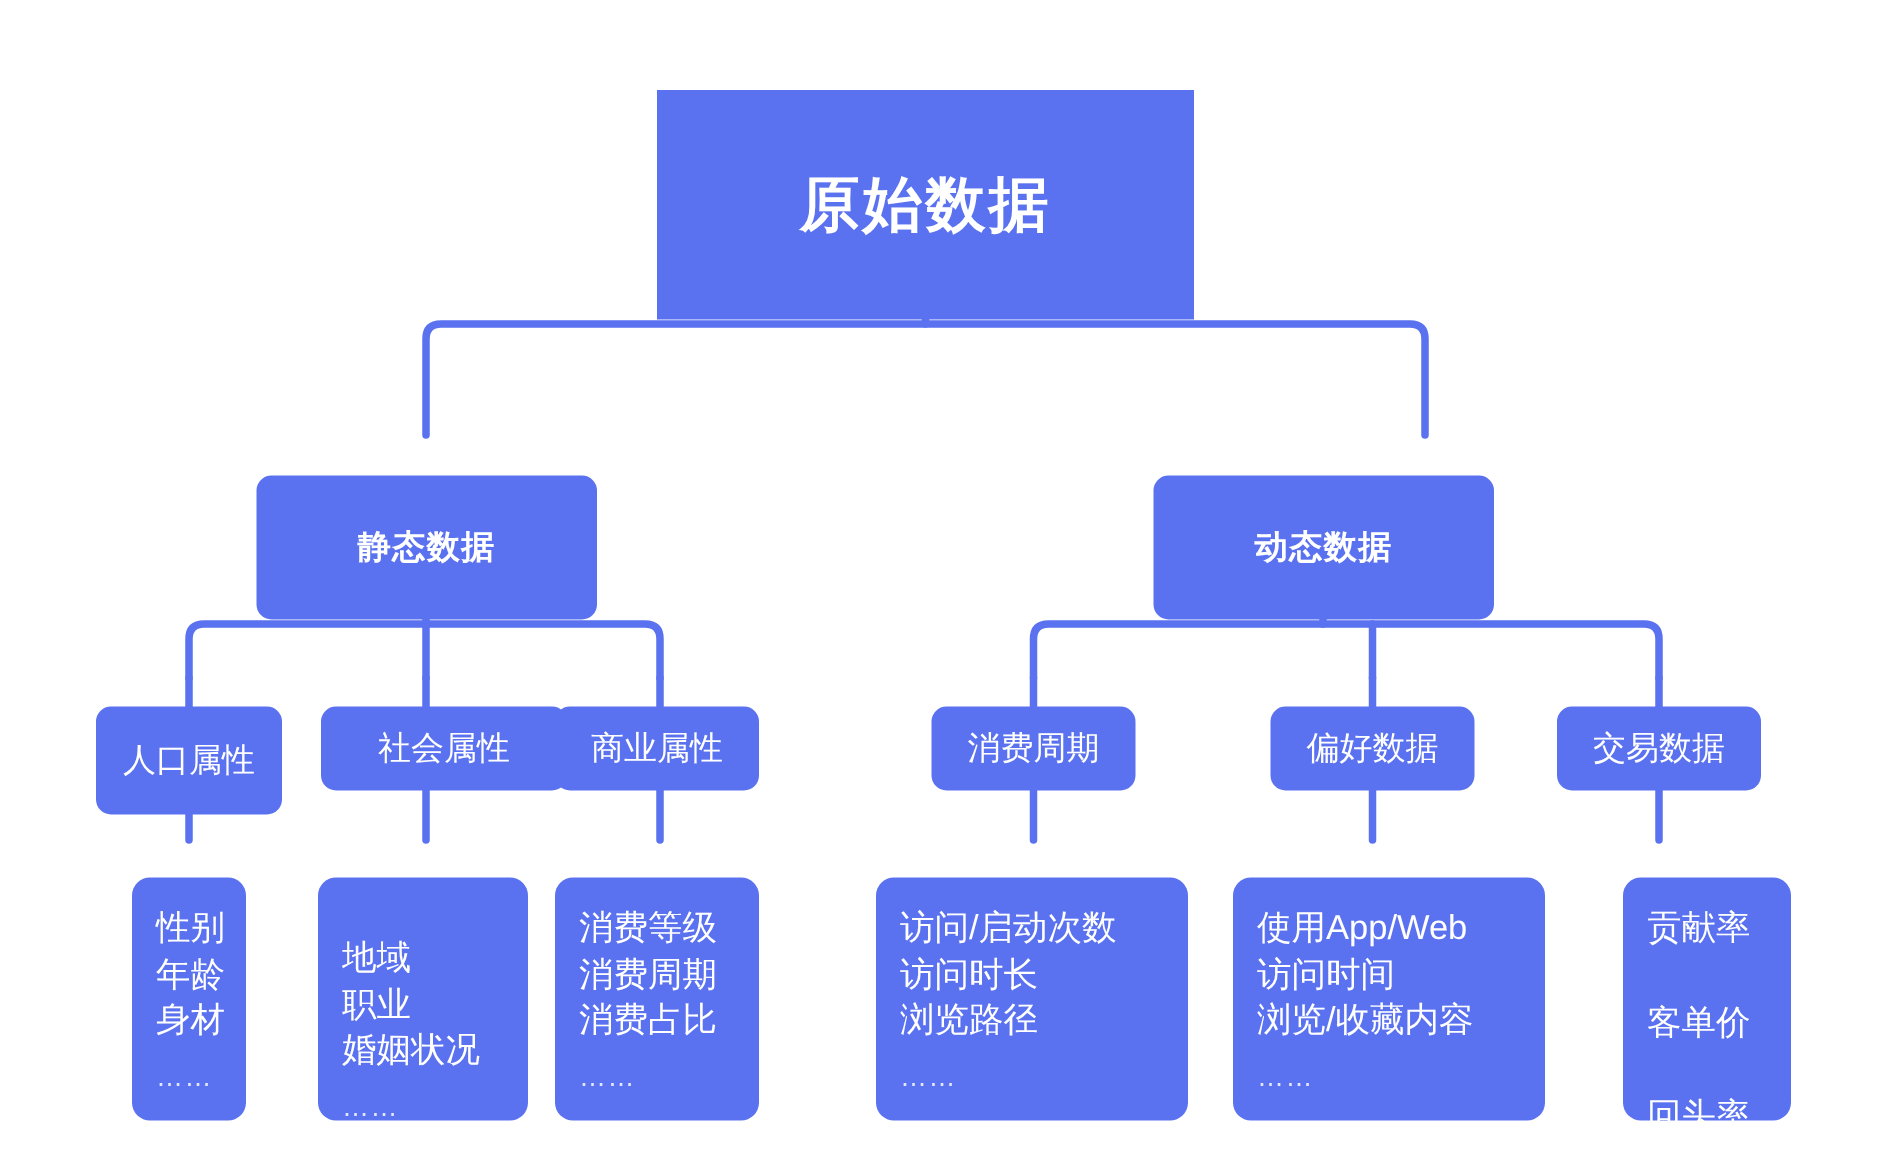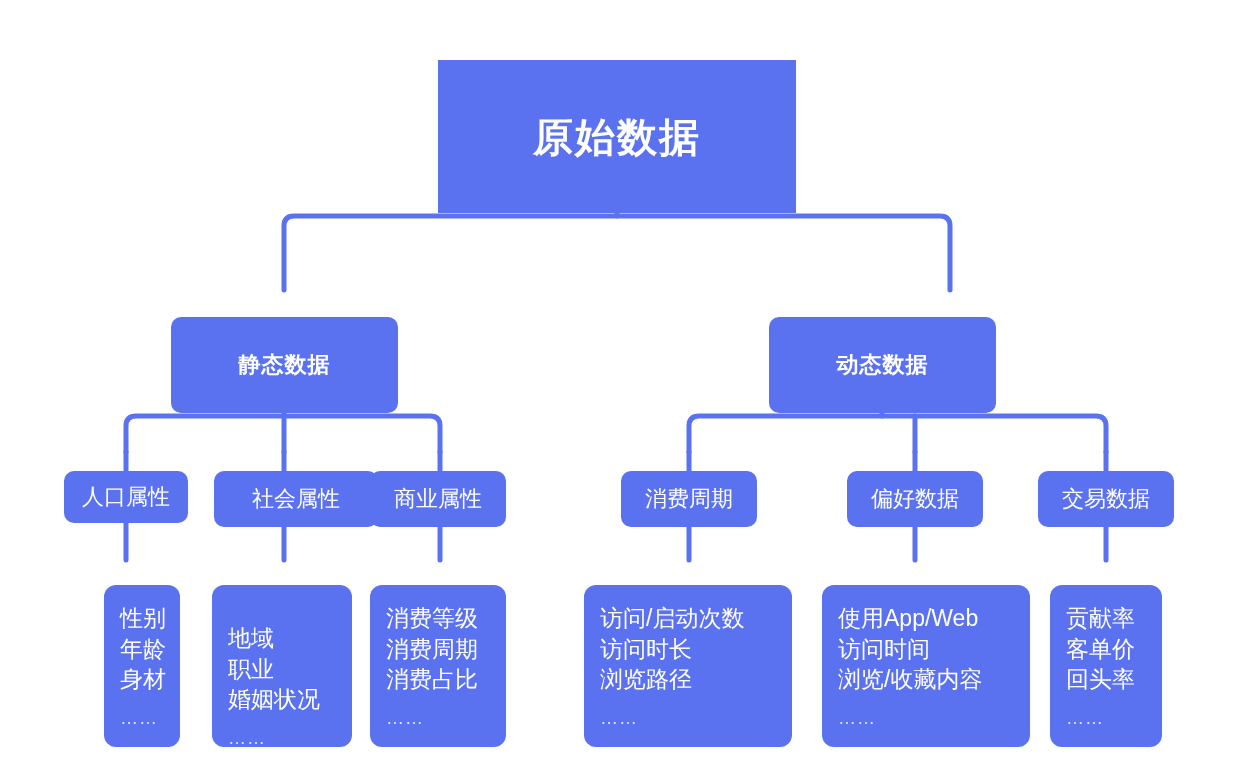--- a/index.html
+++ b/index.html
@@ -143,21 +143,21 @@
     </div>
 
     <div class="node node-branch" style="left:171px; top:290px; width:227px; height:96px;">
       <span class="node-text">静态数据</span>
     </div>
 
     <div class="node node-branch" style="left:769px; top:290px; width:227px; height:96px;">
       <span class="node-text">动态数据</span>
     </div>
 
-    <div class="node node-category" style="left:64px; top:444px; width:124px; height:52px;">
+    <div class="node node-category" style="left:64px; top:444px; width:124px; height:72px;">
       <span class="node-text">人口属性</span>
     </div>
 
     <div class="node node-category" style="left:214px; top:444px; width:164px; height:56px;">
       <span class="node-text">社会属性</span>
     </div>
 
     <div class="node node-category" style="left:370px; top:444px; width:136px; height:56px;">
       <span class="node-text">商业属性</span>
     </div>
@@ -167,21 +167,21 @@
     </div>
 
     <div class="node node-category" style="left:847px; top:444px; width:136px; height:56px;">
       <span class="node-text">偏好数据</span>
     </div>
 
     <div class="node node-category" style="left:1038px; top:444px; width:136px; height:56px;">
       <span class="node-text">交易数据</span>
     </div>
 
-    <div class="node node-leaf" style="left:104px; top:558px; width:76px; height:162px;">
+    <div class="node node-leaf" style="left:88px; top:558px; width:76px; height:162px;">
       <span class="leaf-line">性别</span>
       <span class="leaf-line">年龄</span>
       <span class="leaf-line">身材</span>
       <span class="leaf-ellipsis">……</span>
     </div>
 
     <div class="node node-leaf" style="left:212px; top:558px; width:140px; height:162px;justify-content:flex-end;">
       <span class="leaf-line">地域</span>
       <span class="leaf-line">职业</span>
       <span class="leaf-line">婚姻状况</span>
@@ -202,21 +202,21 @@
       <span class="leaf-ellipsis">……</span>
     </div>
 
     <div class="node node-leaf" style="left:822px; top:558px; width:208px; height:162px;">
       <span class="leaf-line">使用App/Web</span>
       <span class="leaf-line">访问时间</span>
       <span class="leaf-line">浏览/收藏内容</span>
       <span class="leaf-ellipsis">……</span>
     </div>
 
-    <div class="node node-leaf" style="left:1050px; top:558px; width:112px; height:162px;">
+    <div class="node node-leaf" style="left:1082px; top:558px; width:112px; height:162px;gap:32px;">
       <span class="leaf-line">贡献率</span>
       <span class="leaf-line">客单价</span>
       <span class="leaf-line">回头率</span>
       <span class="leaf-ellipsis">……</span>
     </div>
 
   </div>
 </div>
 
 </body></html>

